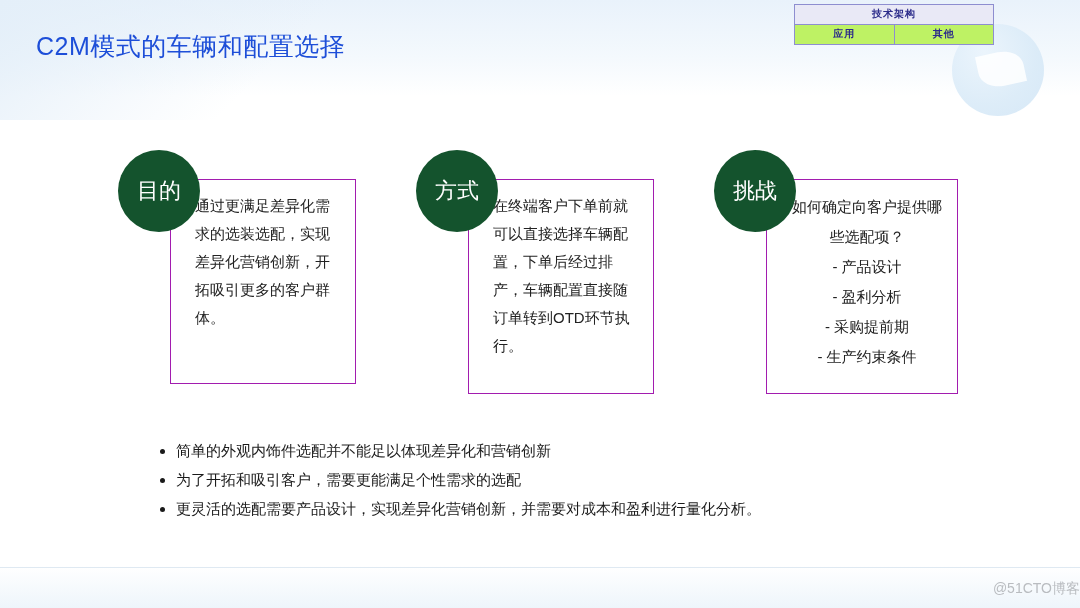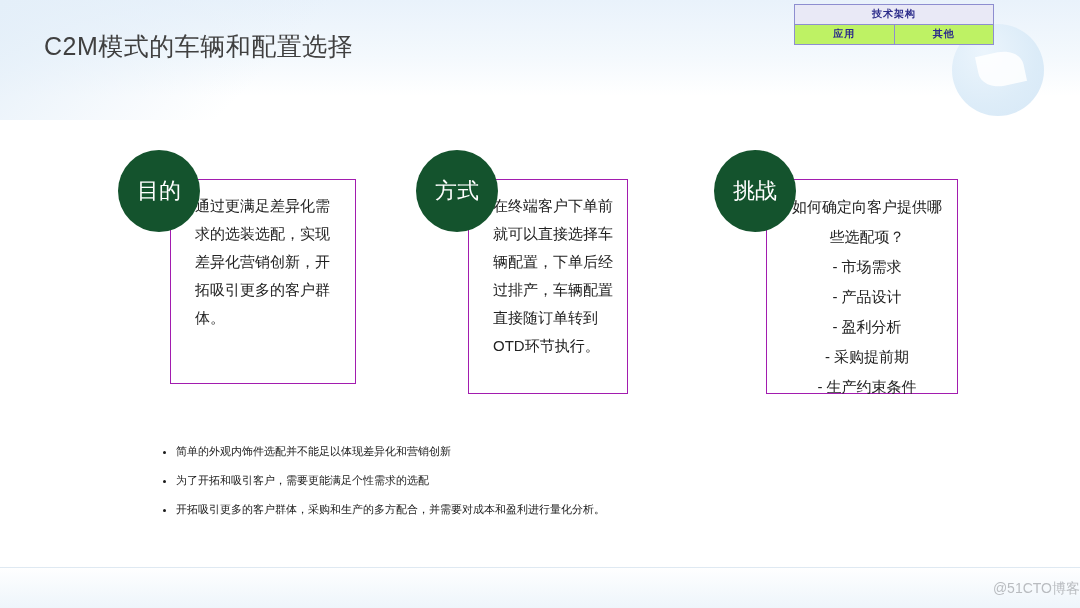--- a/index.html
+++ b/index.html
@@ -74,23 +74,23 @@
     text-align: center;
     padding: 2px 0 3px;
     background: #e9e9f6;
     font-weight: bold;
     letter-spacing: 1px;
   }
   .mini-table .row2 td { background: #bef264; }
 
   .slide-title {
     position: absolute;
-    left: 44px; top: 30px;
+    left: 36px; top: 30px;
     font-size: 25px;
-    color: #404040;
+    color: #1d4ed8;
     letter-spacing: .5px;
     white-space: nowrap;
   }
 
   
   .col {
     position: absolute;
     top: 188px;
   }
   .col .bubble {
@@ -114,31 +114,31 @@
     padding: 12px 14px 10px 24px;
     font-size: 15px;
     line-height: 28px;
     color: #222222;
     z-index: 2;
   }
   .col-1 { left: 118px; }
   .col-2 { left: 416px; }
   .col-3 { left: 714px; }
   .col-1 .card { width: 186px; height: 205px; }
-  .col-2 .card { width: 160px; height: 215px; }
+  .col-2 .card { width: 186px; height: 215px; }
   .col-3 .card { width: 192px; height: 215px; text-align: center; }
   .col-3 .card { line-height: 30px; }
   .bullet-line { white-space: nowrap; }
 
   
   .notes {
     position: absolute;
     left: 152px; top: 438px;
     width: 860px;
-    font-size: 11px;
+    font-size: 15px;
     color: #1a1a1a;
     line-height: 26px;
   }
   .notes li { margin: 0 0 3px 0; }
   .notes ul { margin: 0; padding-left: 24px; }
 
   .watermark {
     position: absolute;
     right: 0; bottom: 10px;
     font-size: 14px;
@@ -178,31 +178,30 @@
   </div>
 
   <div class="col col-2">
     <div class="card">在终端客户下单前就可以直接选择车辆配置，下单后经过排产，车辆配置直接随订单转到OTD环节执行。</div>
     <div class="bubble">方式</div>
   </div>
 
   <div class="col col-3">
     <div class="card">
       <div>如何确定向客户提供哪些选配项？</div>
-      <div class="bullet-line">- 市场需求</div>
       <div class="bullet-line">- 产品设计</div>
       <div class="bullet-line">- 盈利分析</div>
       <div class="bullet-line">- 采购提前期</div>
       <div class="bullet-line">- 生产约束条件</div>
     </div>
     <div class="bubble">挑战</div>
   </div>
 
   <div class="notes">
     <ul>
       <li>简单的外观内饰件选配并不能足以体现差异化和营销创新</li>
       <li>为了开拓和吸引客户，需要更能满足个性需求的选配</li>
-      <li>开拓吸引更多的客户群体，采购和生产的多方配合，并需要对成本和盈利进行量化分析。</li>
+      <li>更灵活的选配需要产品设计，实现差异化营销创新，并需要对成本和盈利进行量化分析。</li>
     </ul>
   </div>
 
   <div class="watermark">@51CTO博客</div>
 </div>
 
 </body></html>

